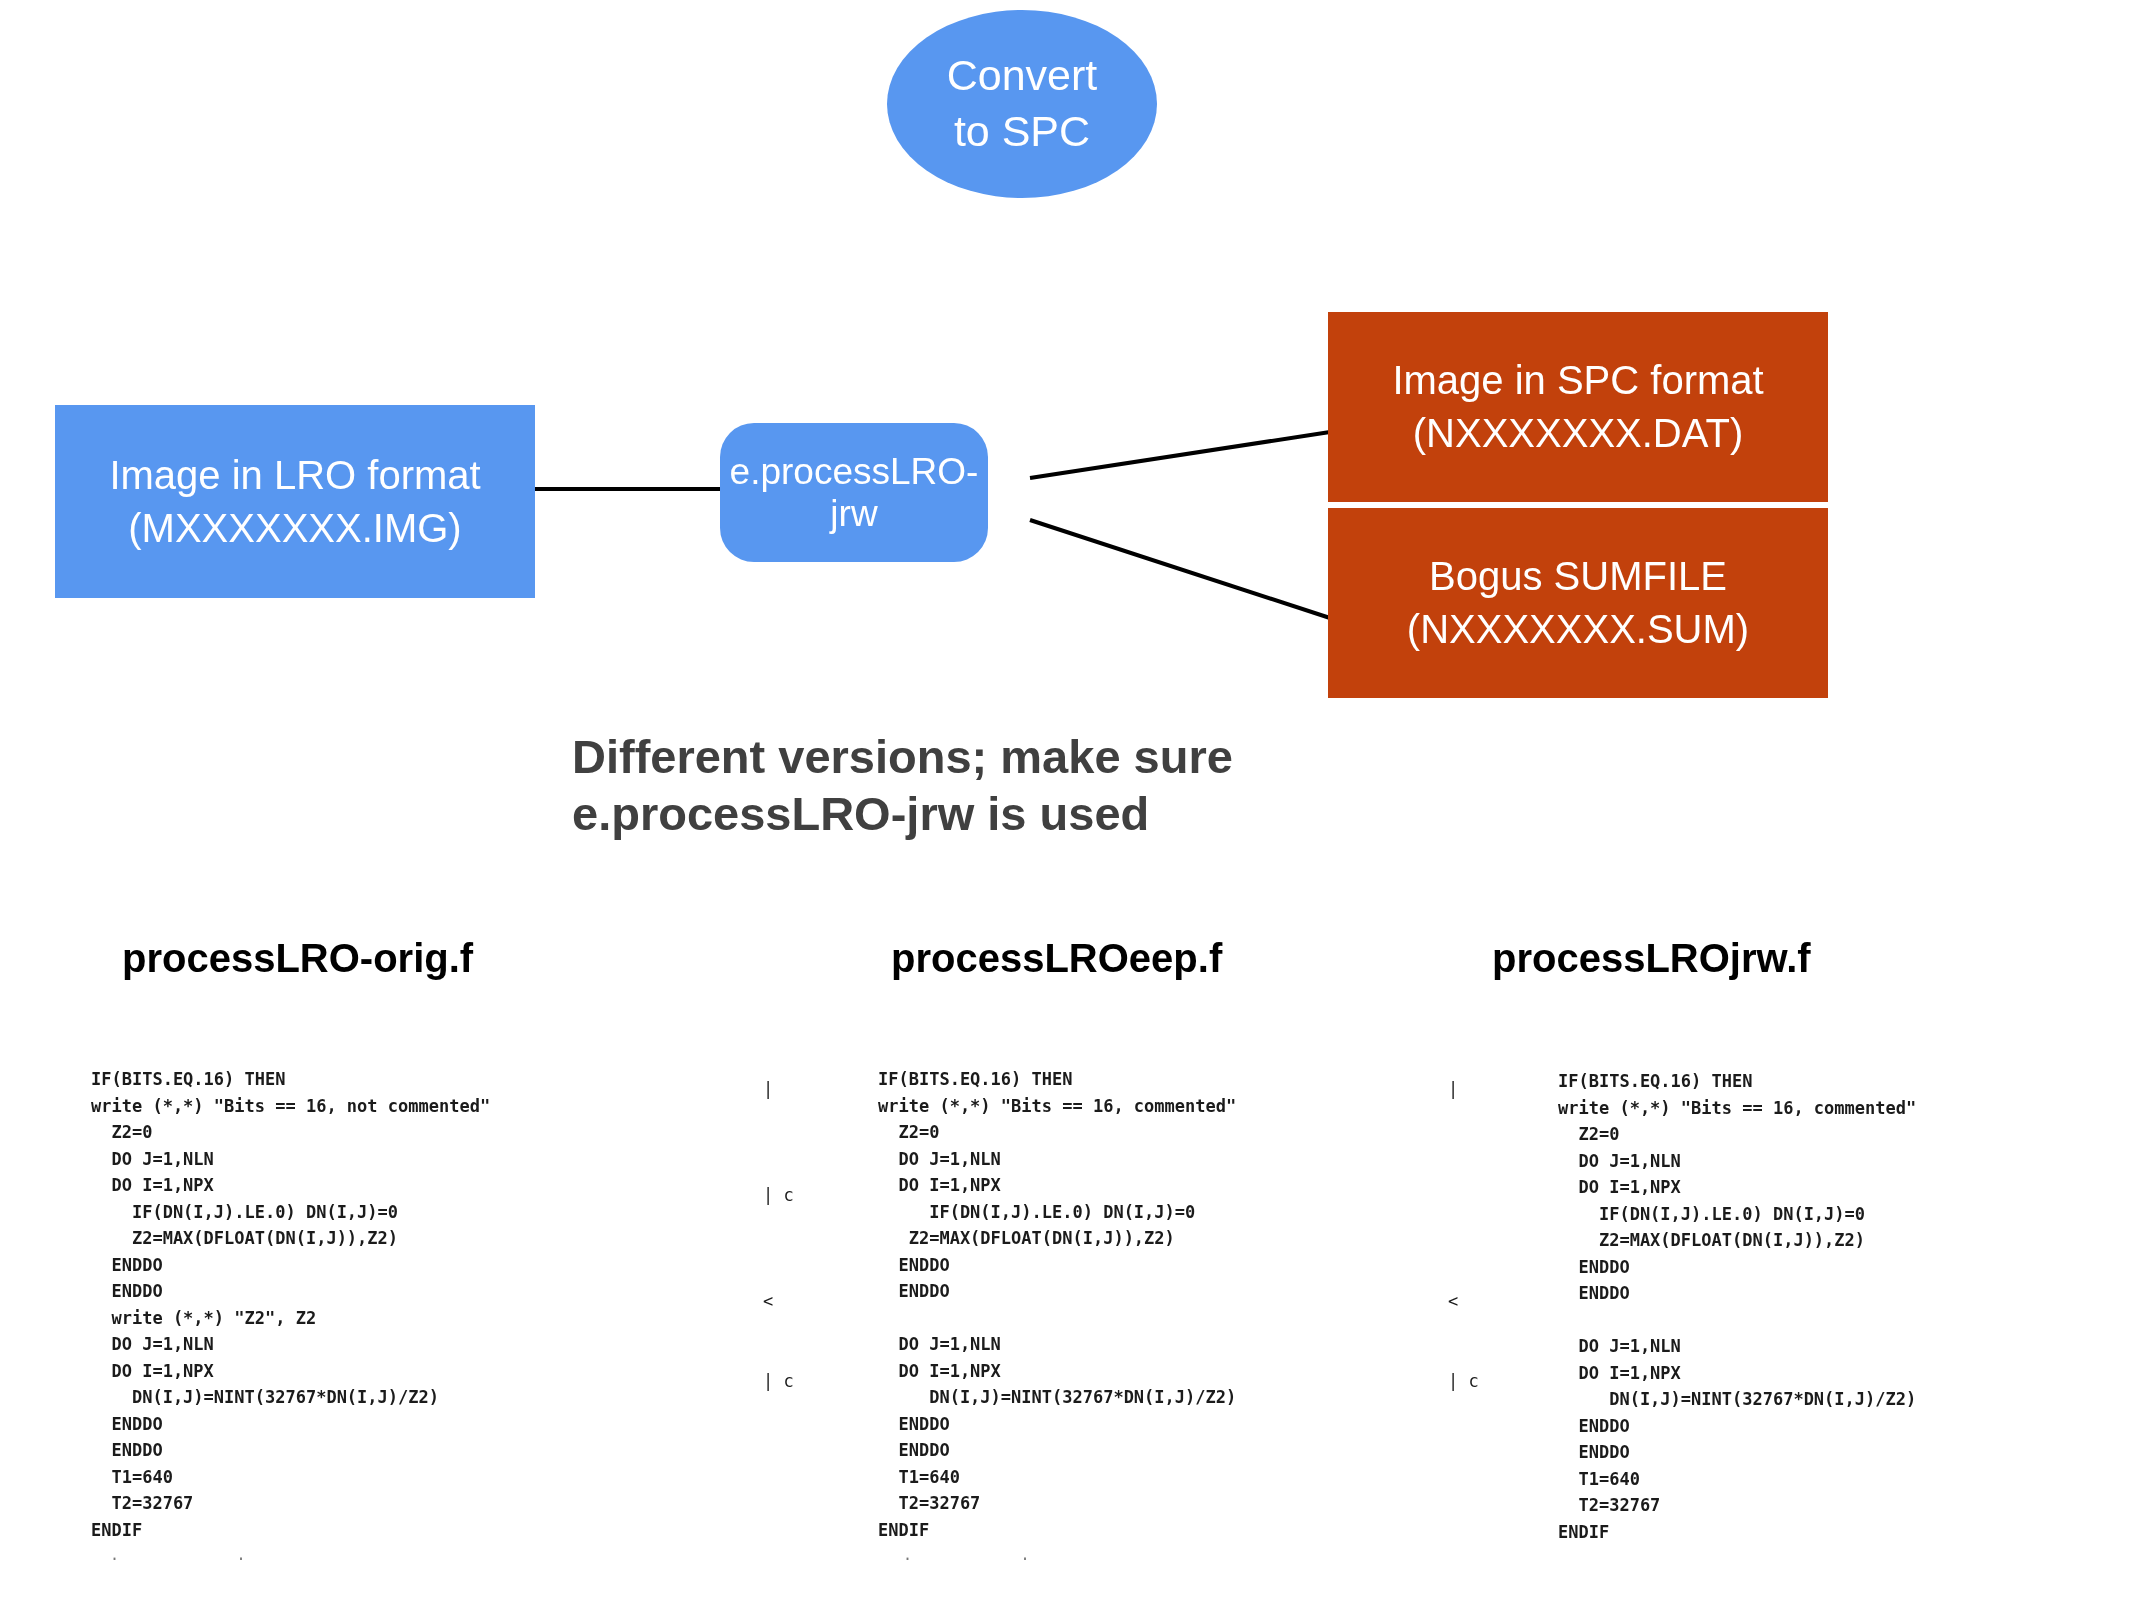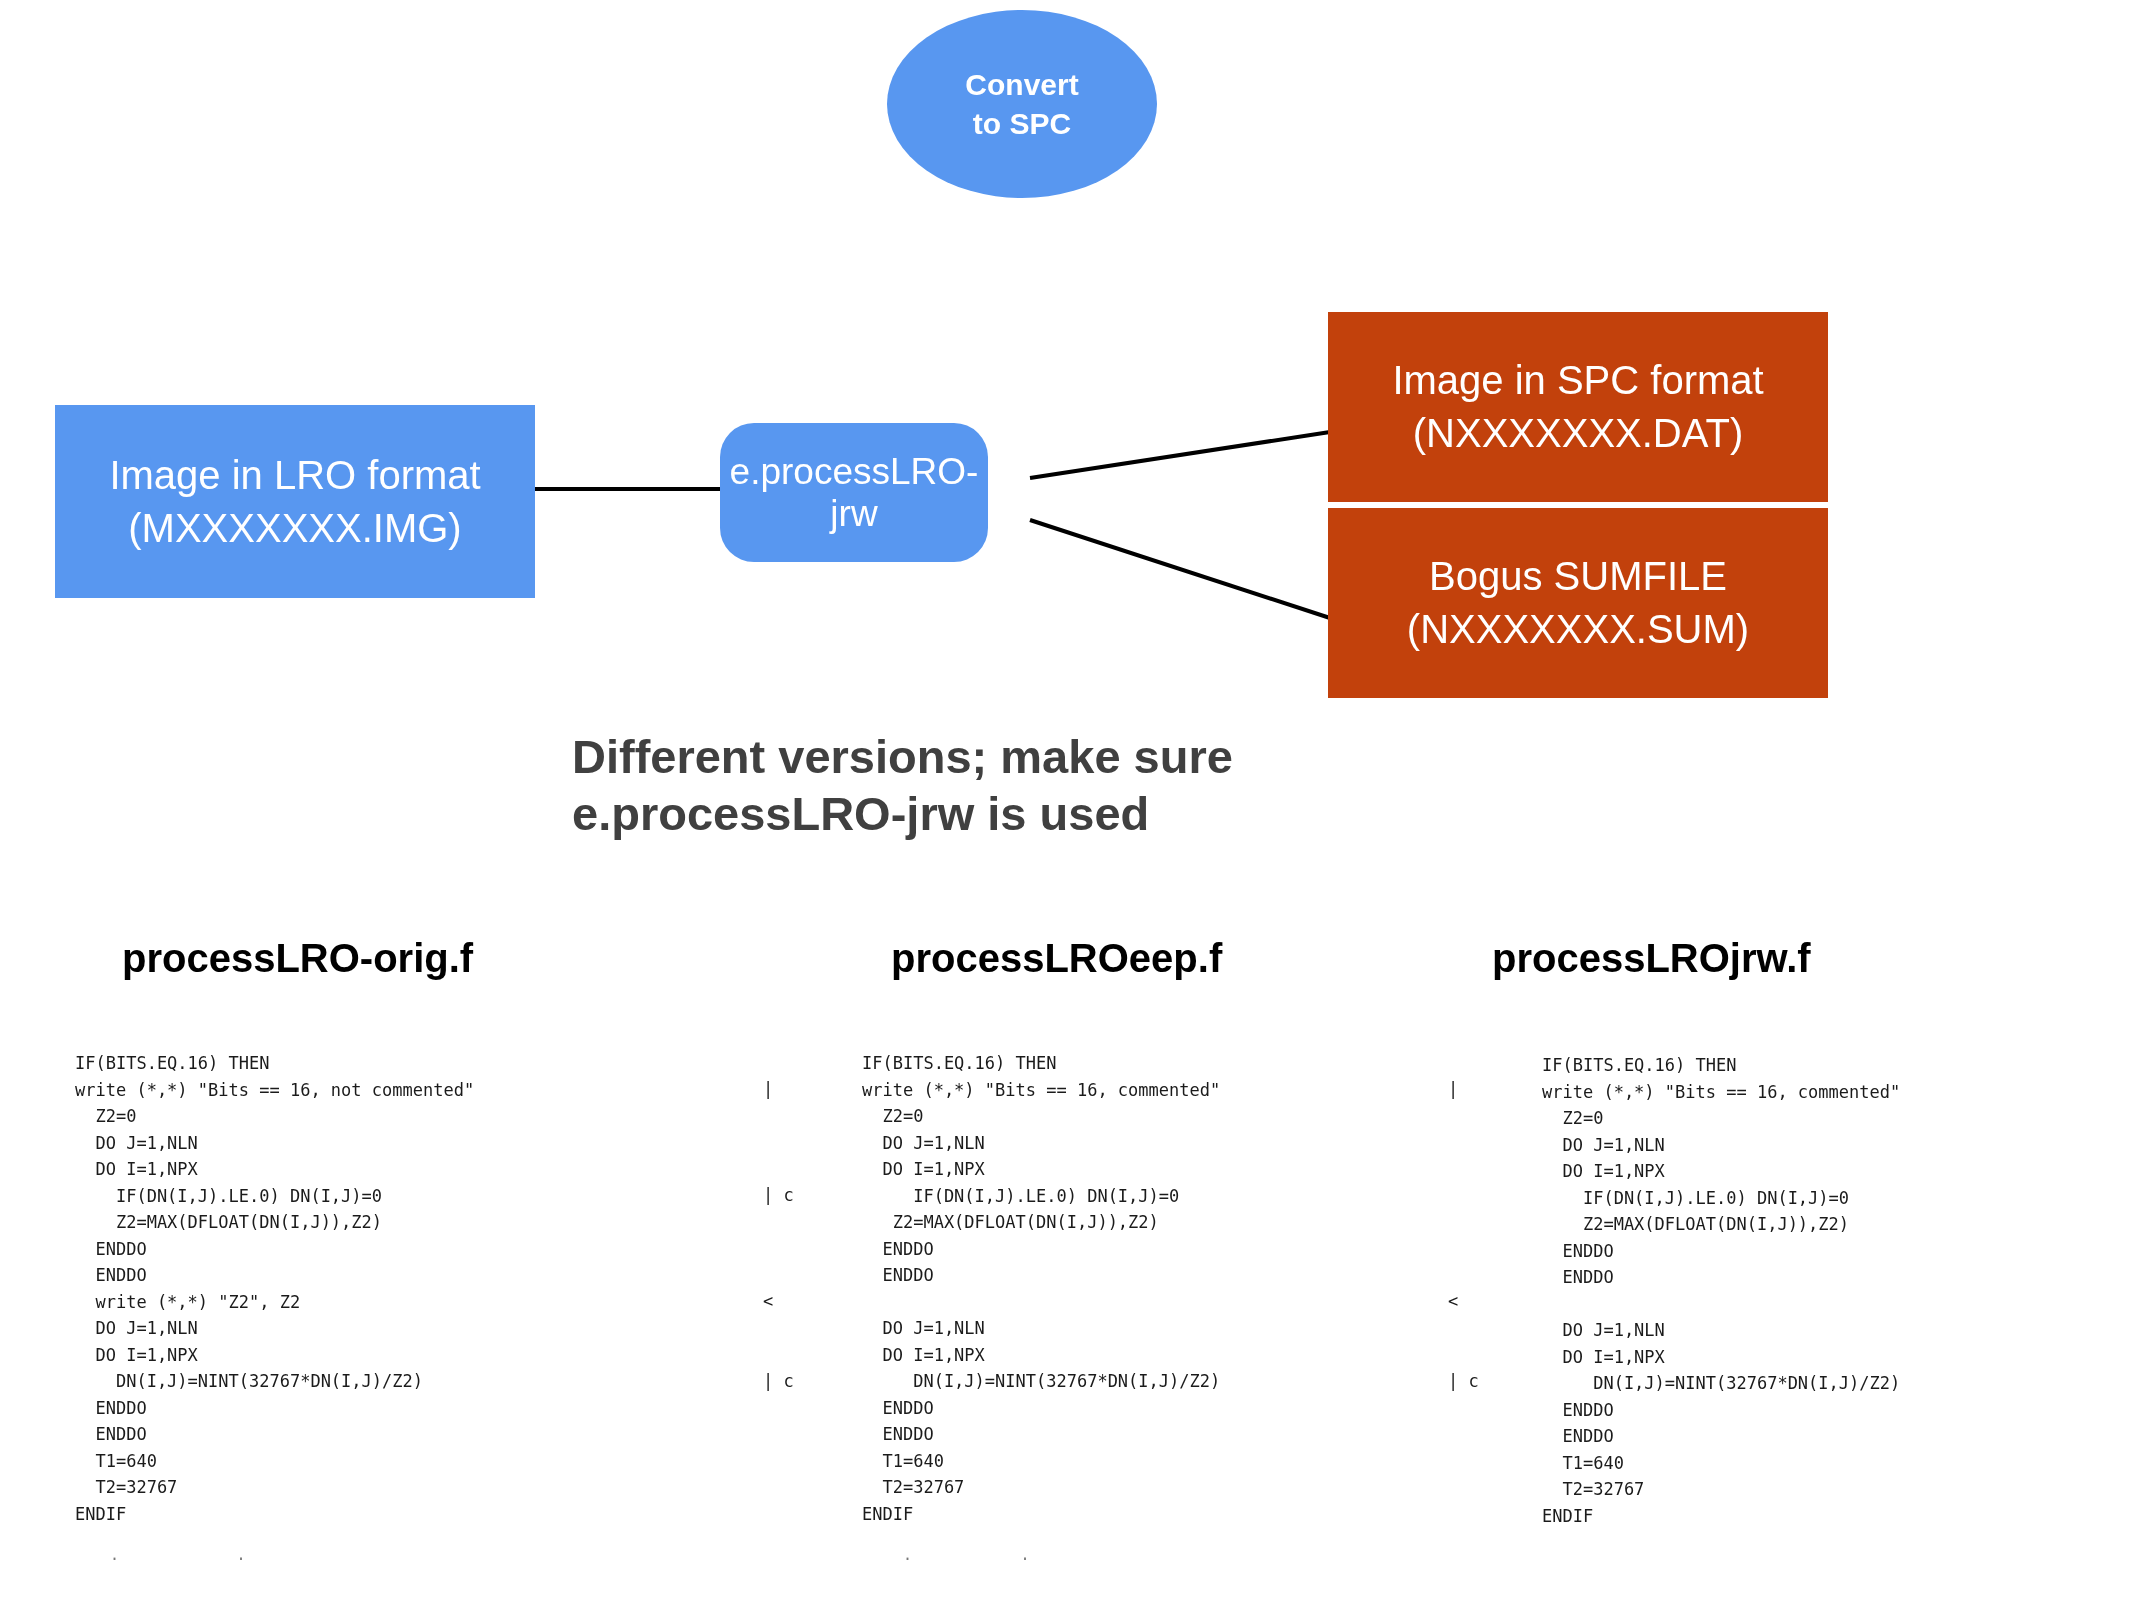--- a/index.html
+++ b/index.html
@@ -8,39 +8,40 @@
     font-family:"Liberation Sans",sans-serif;
   }
   .node{
     position:absolute;display:flex;align-items:center;justify-content:center;
     color:#ffffff;text-align:center;white-space:pre-line;
   }
   .blue{background:#5897F0;}
   .orange{background:#c2410c;}
   .ellipse{
     left:887px;top:10px;width:270px;height:188px;border-radius:50%;
-    font-size:30px;line-height:1.3;font-weight:bold;
+    font-size:43px;line-height:1.3;
   }
   .lro-box{left:55px;top:397px;width:480px;height:193px;font-size:40px;line-height:1.32;margin-top:8px;}
   .process-box{left:720px;top:423px;width:268px;height:139px;border-radius:34px;font-size:37px;text-align:center;}
   .spc-box{left:1328px;top:312px;width:500px;height:190px;font-size:40px;line-height:1.32;}
   .sum-box{left:1328px;top:508px;width:500px;height:190px;font-size:40px;line-height:1.32;}
   .connectors{position:absolute;left:0;top:0;width:2133px;height:1600px;}
   .note{
     position:absolute;left:572px;top:728px;color:#404040;
     font-size:47px;font-weight:bold;line-height:1.22;white-space:pre-line;
   }
   .panel-title{
     position:absolute;top:936px;color:#000;font-size:40px;font-weight:bold;white-space:nowrap;
   }
   .pt-1{left:122px;} .pt-2{left:891px;} .pt-3{left:1492px;}
   .code{
-    position:absolute;margin:0;color:#1b1b1b;
+    position:absolute;margin:16px;color:#1b1b1b;
     font-family:"DejaVu Sans Mono",monospace;font-size:17px;line-height:26.5px;
     white-space:pre;
+    font-weight:bold;
   }
   .code-1{left:75px;top:1050px;}
   .code-2{left:862px;top:1050px;}
   .code-3{left:1542px;top:1052px;}
   .marker{
     position:absolute;color:#1b1b1b;
     font-family:"DejaVu Sans Mono",monospace;font-size:17px;line-height:26.5px;white-space:pre;
   }
   .mx-1{left:763px;} .mx-2{left:1448px;}
   .my-l2{top:1076px;} .my-l6{top:1182px;} .my-l10{top:1288px;} .my-l13{top:1368px;}

